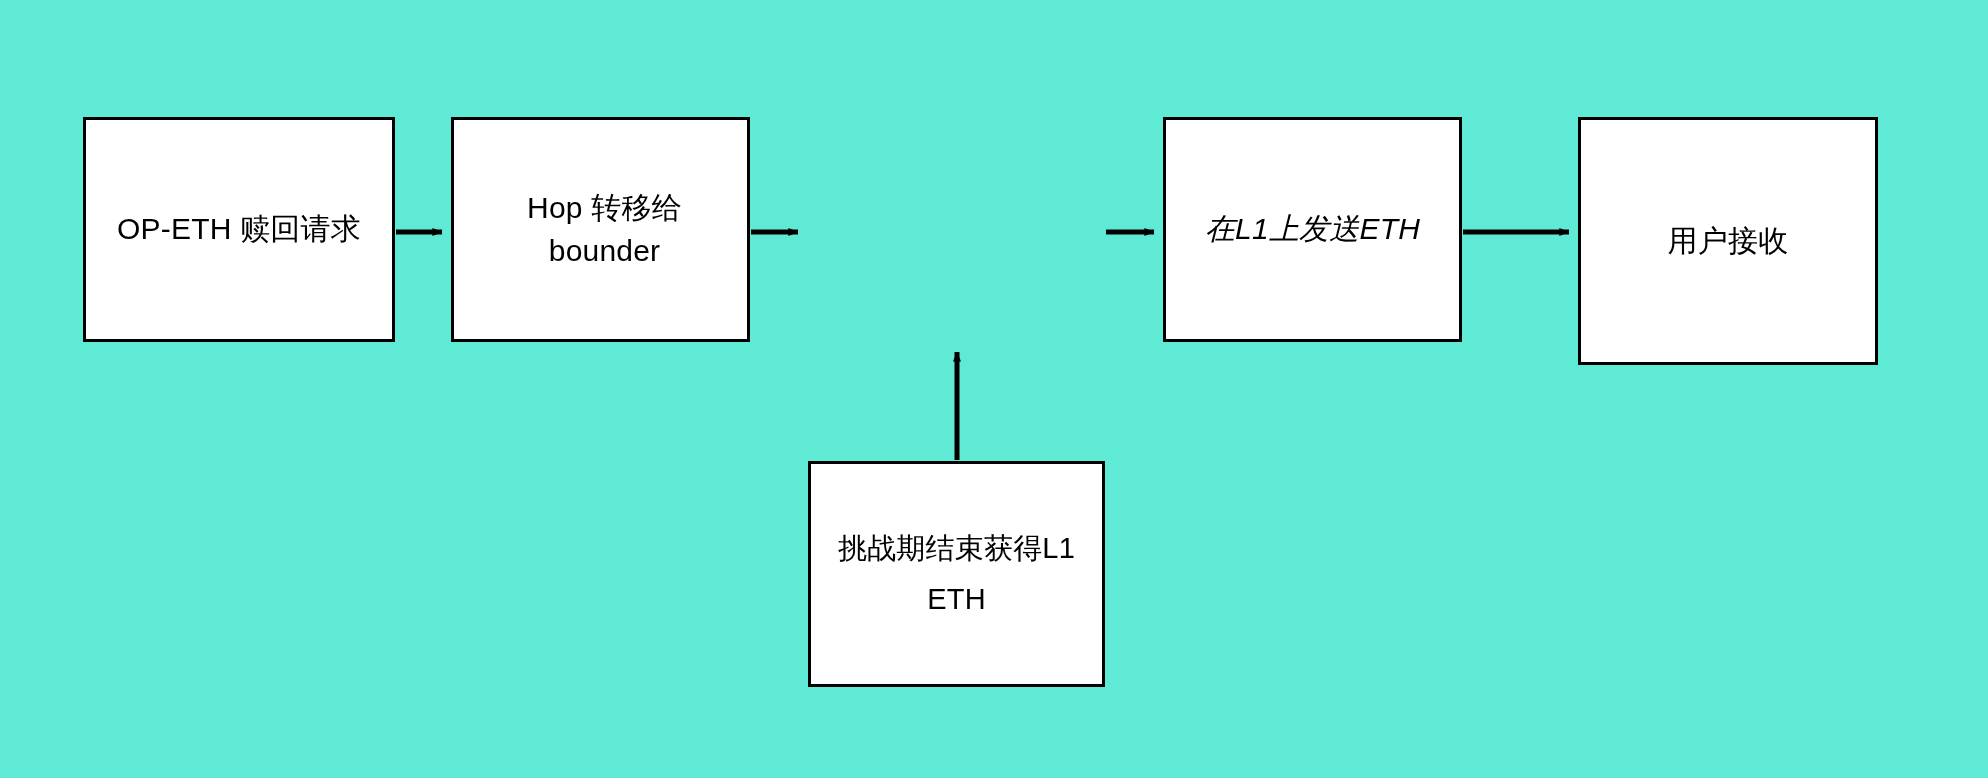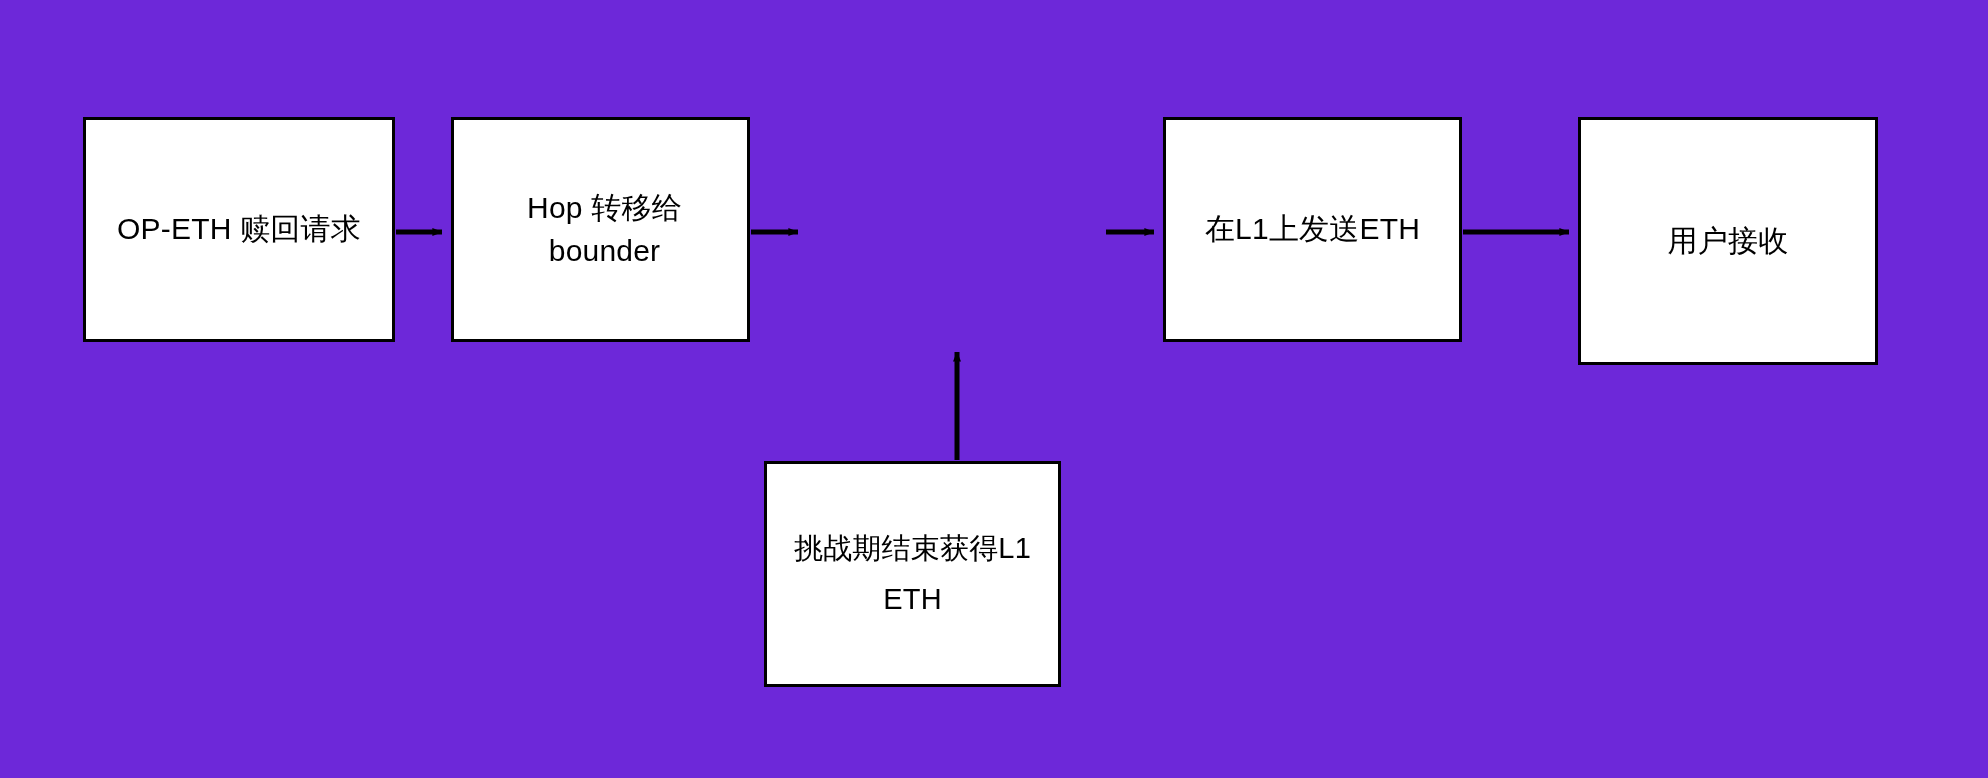--- a/index.html
+++ b/index.html
@@ -8,21 +8,21 @@
     padding: 0;
     background: #ffffff;
   }
   body {
     font-family: "Liberation Sans", "DejaVu Sans", sans-serif;
   }
   #canvas {
     position: relative;
     width: 1988px;
     height: 778px;
-    background: #6d28d9;
+    background: #5eead4;
     overflow: hidden;
   }
   #edges {
     position: absolute;
     left: 0;
     top: 0;
     width: 1988px;
     height: 778px;
     pointer-events: none;
   }
@@ -42,24 +42,24 @@
     color: #000000;
     letter-spacing: 0.2px;
     padding: 0 14px;
     white-space: pre-line;
     font-weight: 400;
   }
   
   .n1 { left: 83px;   top: 117px; width: 312px; height: 225px; }
   .n2 { left: 451px;  top: 117px; width: 299px; height: 225px; padding-left: 8px; }
   .n3 { left: 807px;  top: 117px; width: 298px; height: 225px; }
-  .n4 { left: 1163px; top: 117px; width: 299px; height: 225px; }
+  .n4 { left: 1163px; top: 117px; width: 299px; height: 225px; font-style: italic; }
   .n5 { left: 1578px; top: 117px; width: 300px; height: 248px; }
   
-  .n6 { left: 764px;  top: 461px; width: 297px; height: 226px; }
+  .n6 { left: 808px;  top: 461px; width: 297px; height: 226px; }
   .n6 .node-label { font-size: 29px; line-height: 1.75; }
 </style>
 </head>
 <body>
 
 <div id="canvas">
 
   <svg id="edges" width="1988" height="778" viewBox="0 0 1988 778" xmlns="http://www.w3.org/2000/svg">
     <defs>
       <marker id="arrowhead" markerWidth="10" markerHeight="8" refX="9.6" refY="4" orient="auto" markerUnits="userSpaceOnUse">

